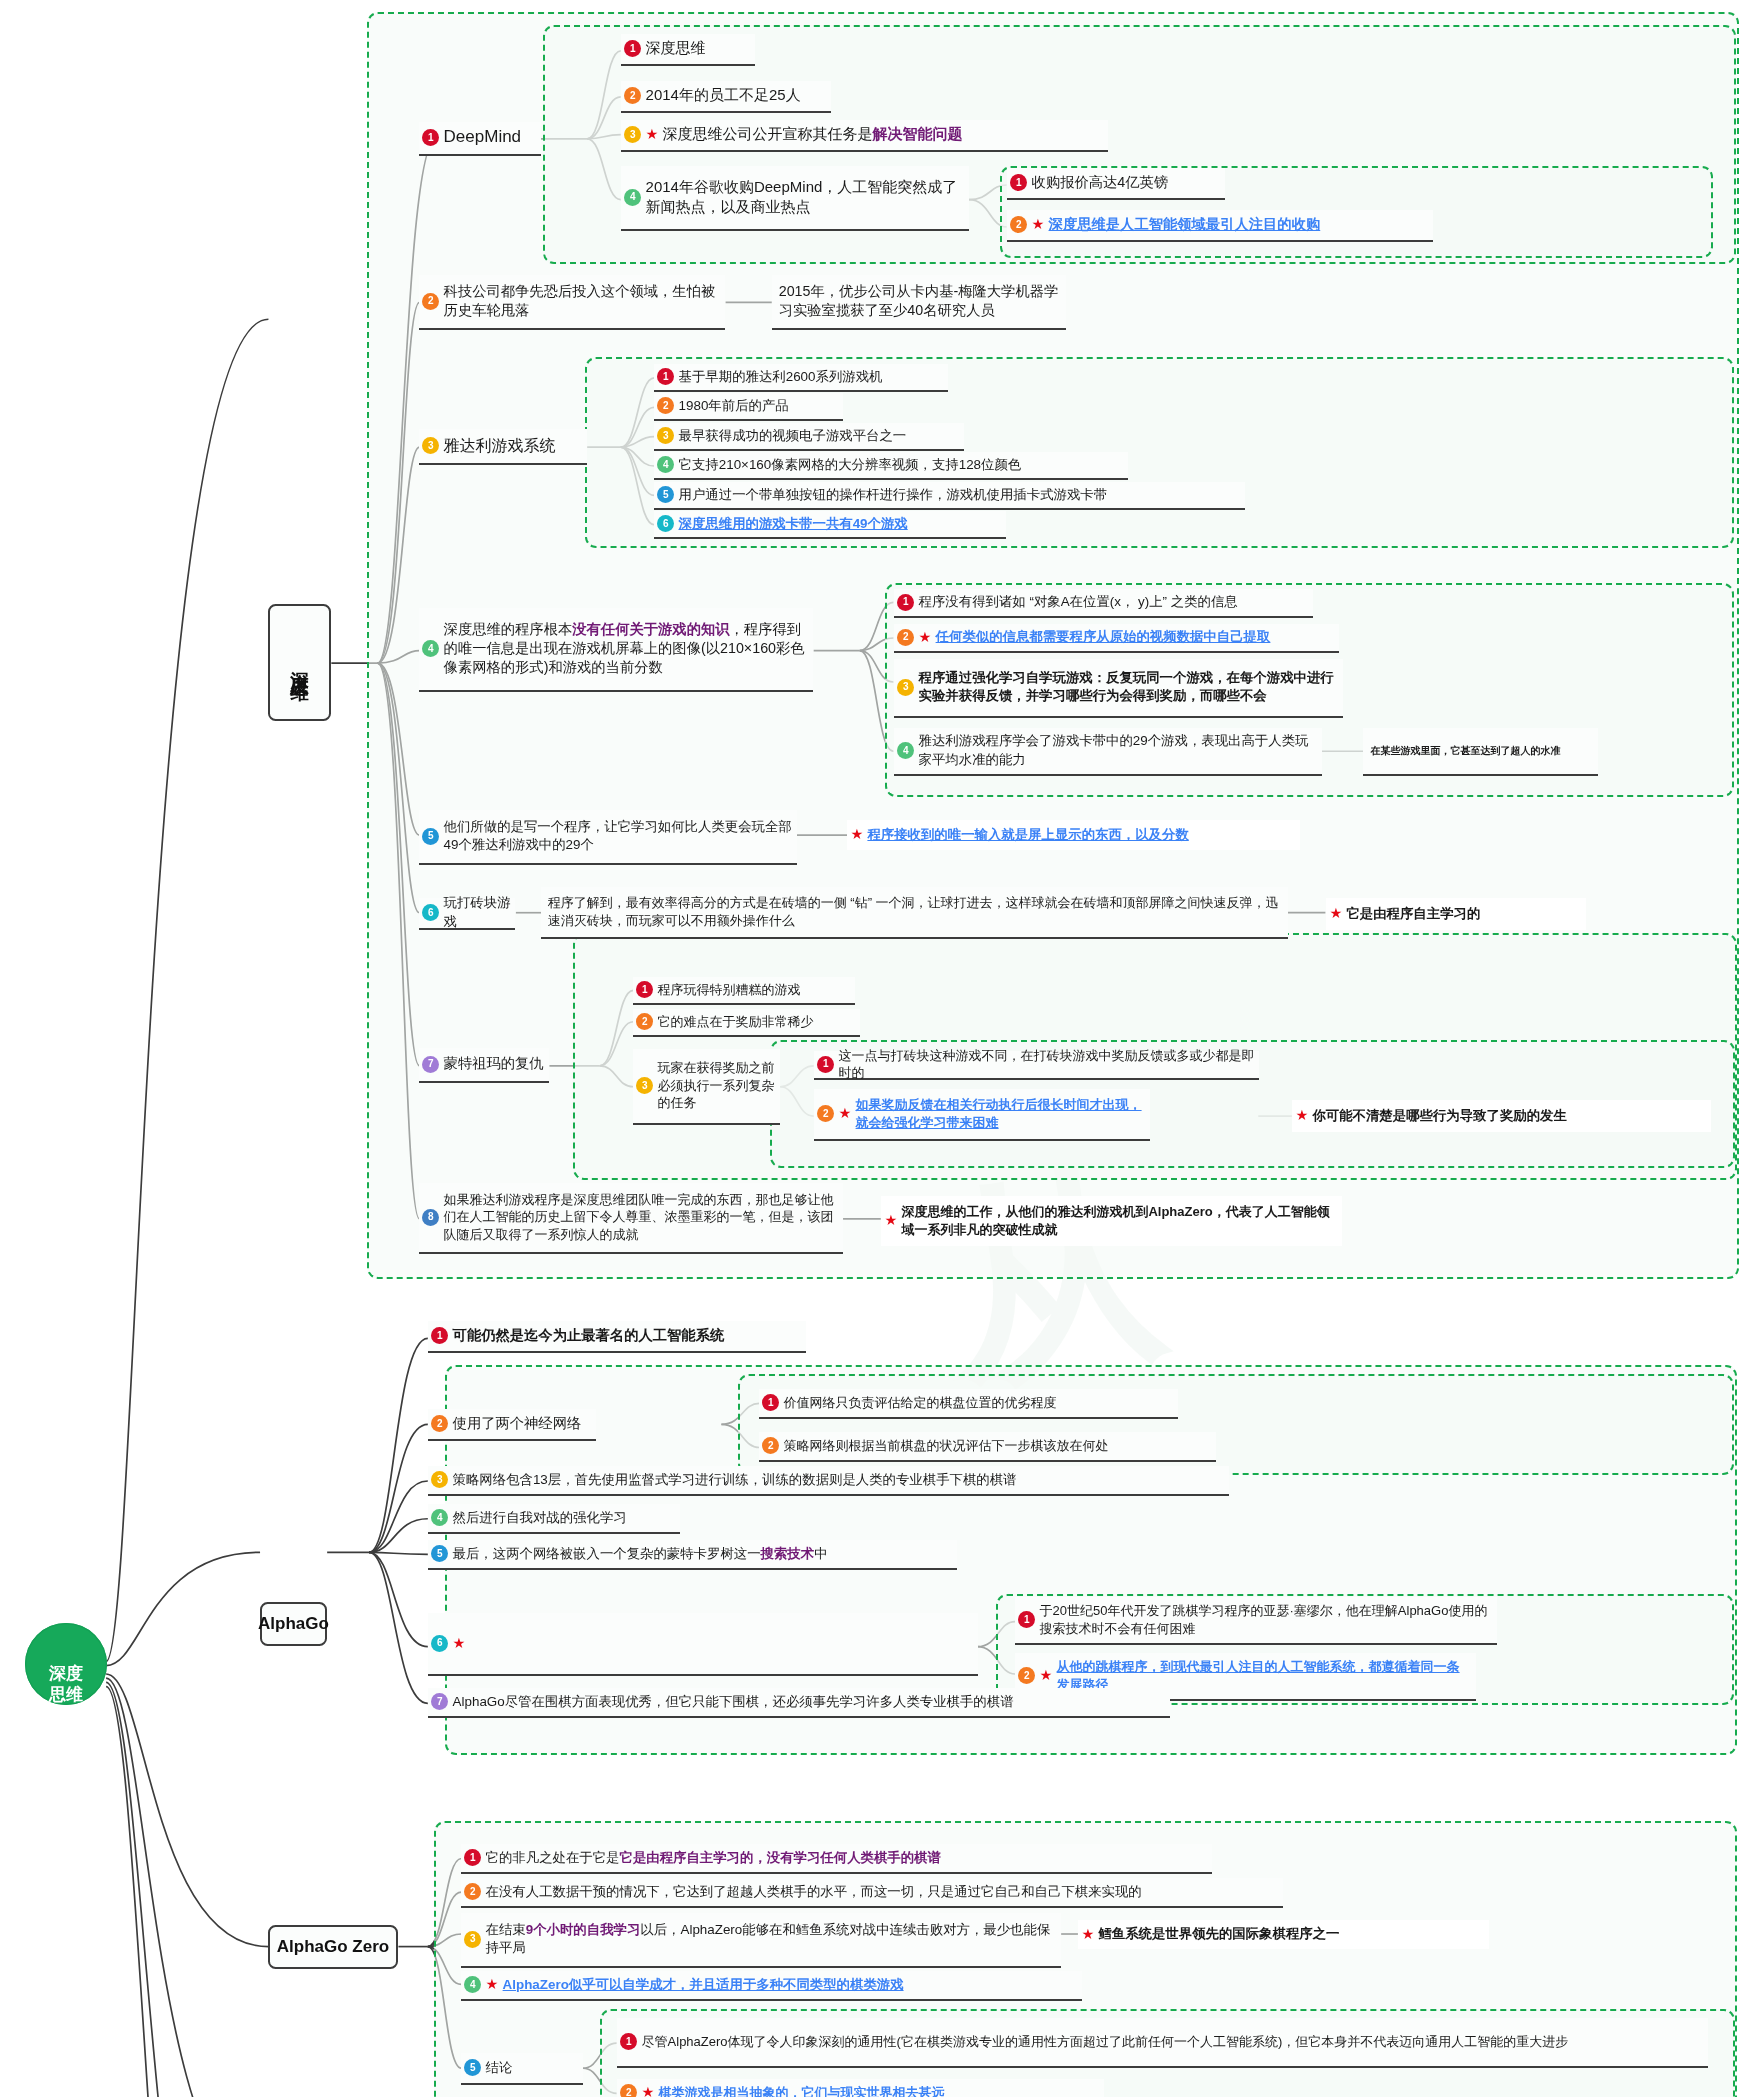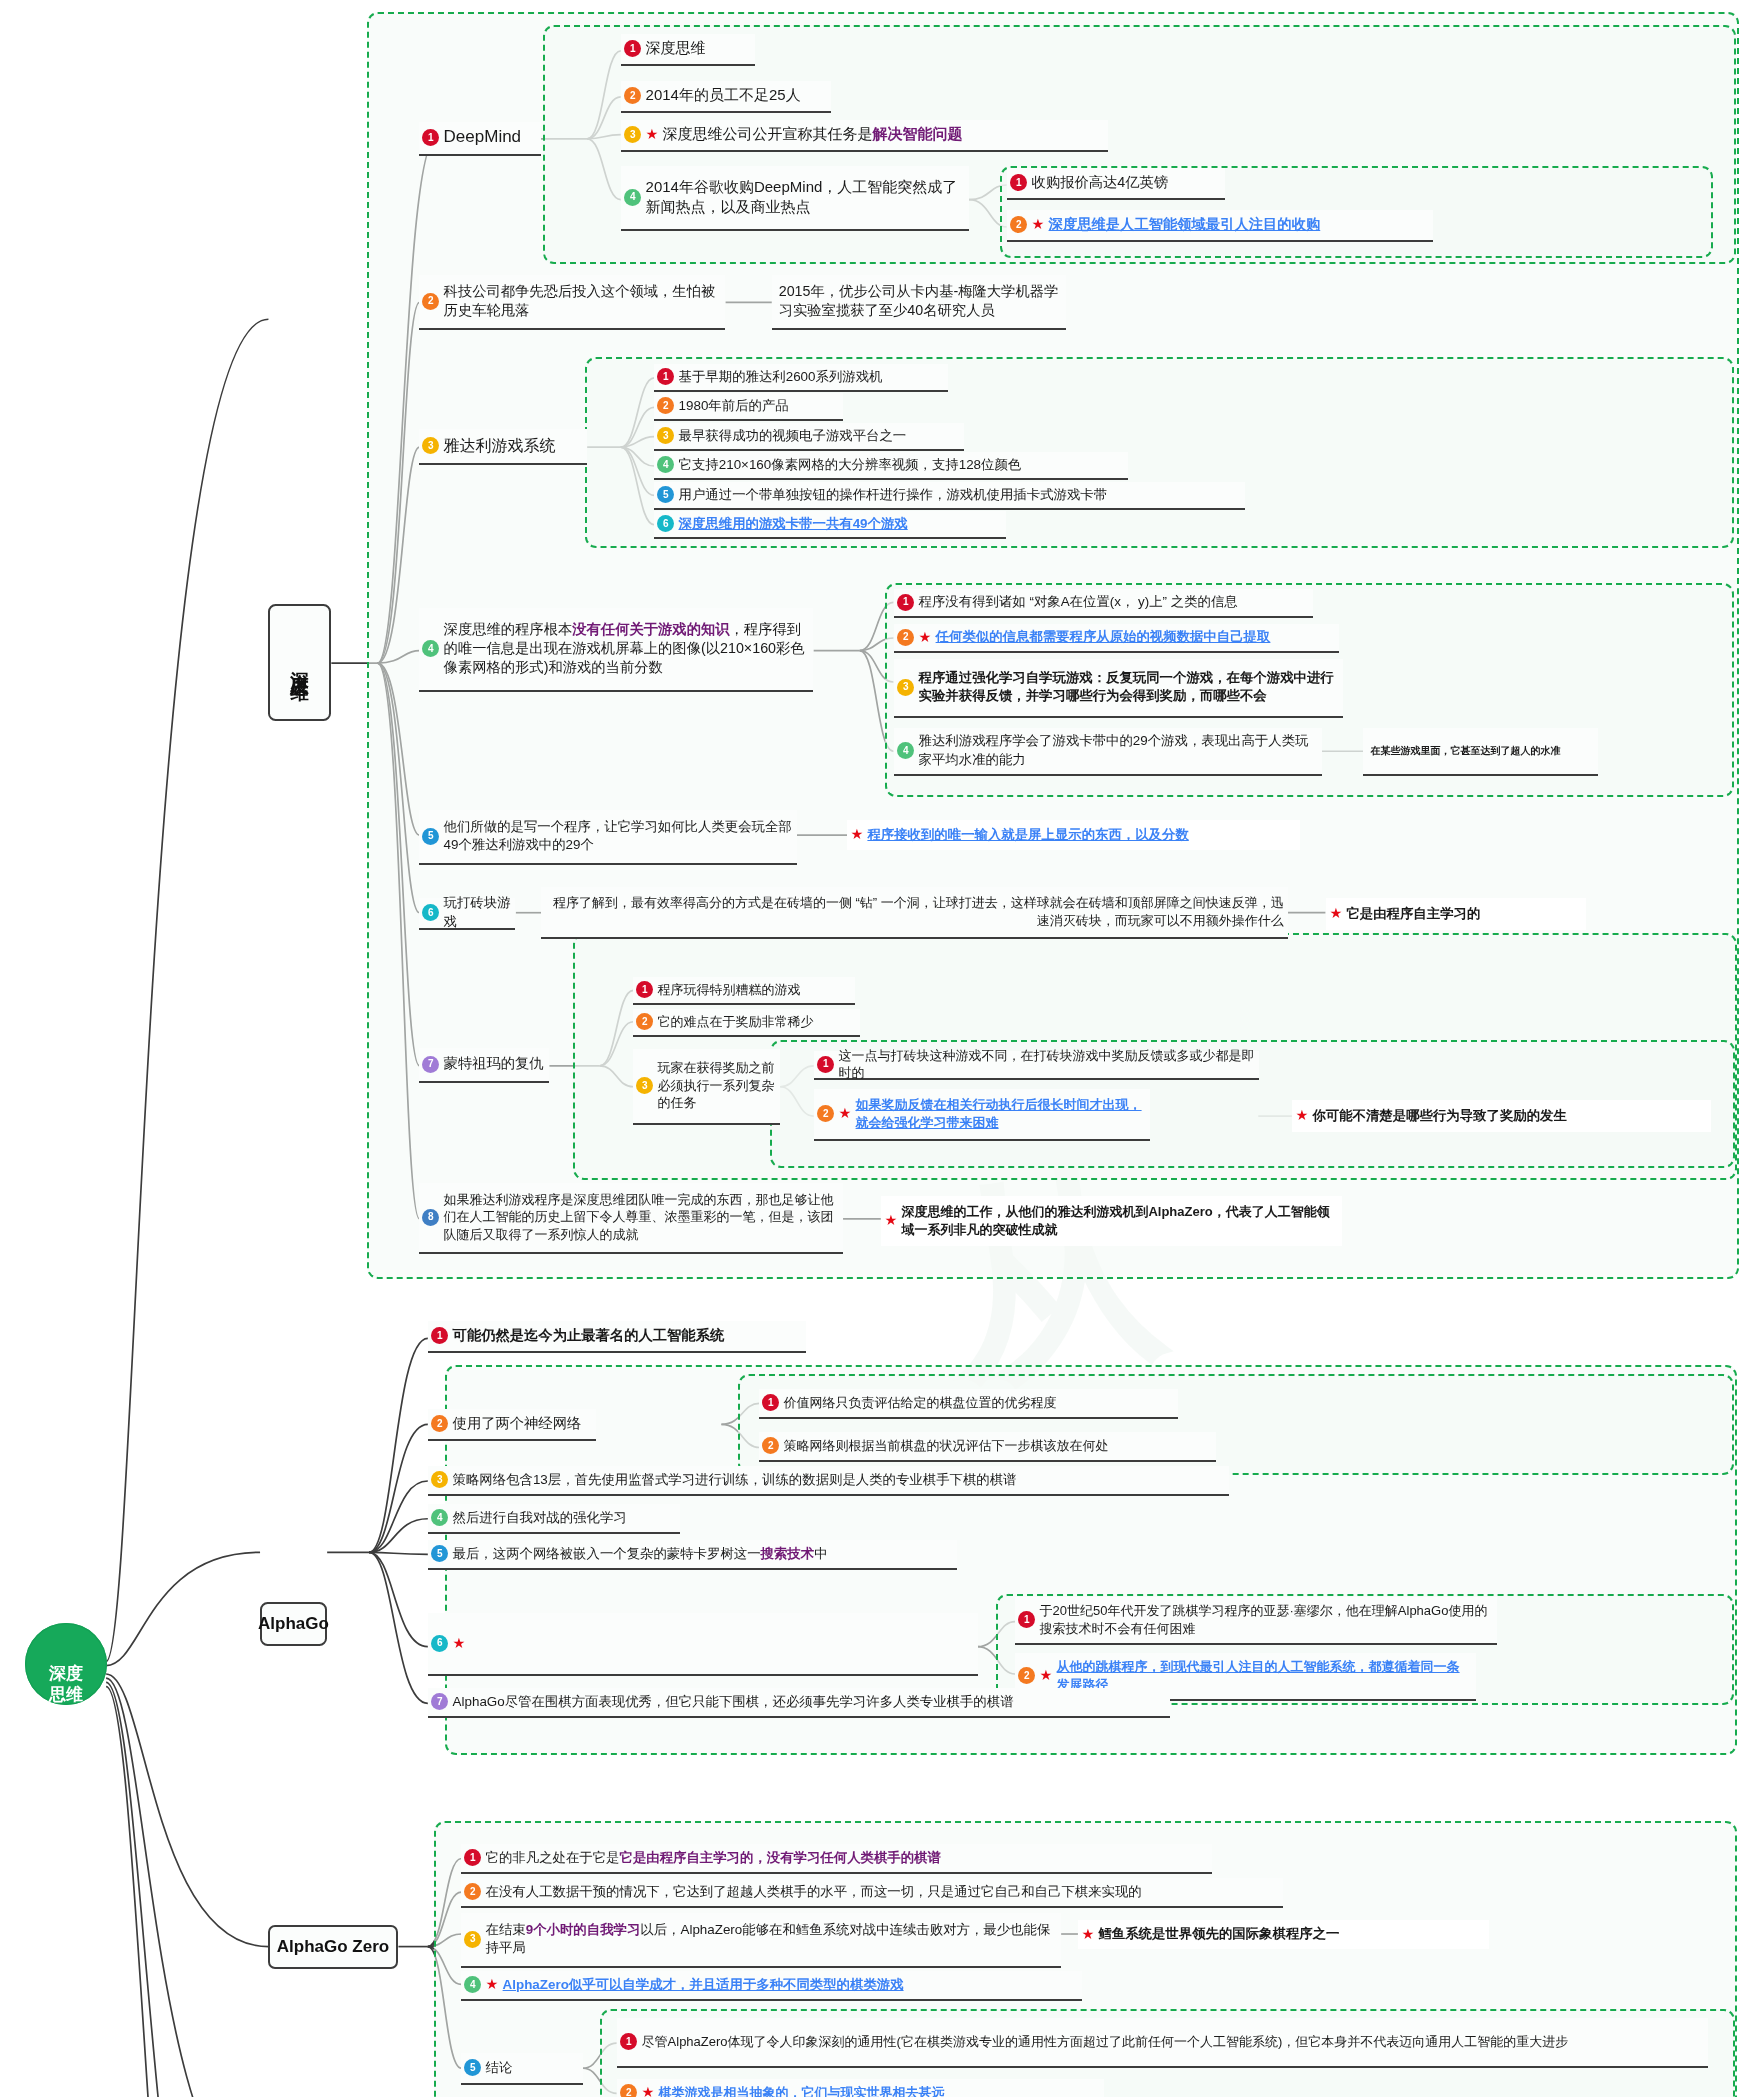--- a/index.html
+++ b/index.html
@@ -218,21 +218,21 @@
   </div>
 
   <div class="topic vert" style="left:268px; top:604px; width:63px; height:117px; font-size:18.5px;">
     <span>深度思维</span>
   </div>
 
   <div class="topic" style="left:260px; top:1602px; width:67px; height:44px; font-size:17px;">
     <span>AlphaGo</span>
   </div>
 
-  <div class="topic" style="left:268px; top:1925px; width:130px; height:44px; font-size:17px;border-radius:7px;">
+  <div class="topic" style="left:268px; top:1925px; width:130px; height:44px; font-size:17px;">
     <span>AlphaGo Zero</span>
   </div>
 
   <div class="node" style="left:419px; top:122px; width:122px; height:34px; font-size:17px;">
     <span class="bul b1">1</span>
     <span class="txt">DeepMind</span>
   </div>
 
   <div class="node" style="left:621px; top:34px; width:134px; min-height:32px; font-size:15px;">
     <span class="bul b1">1</span>
@@ -336,21 +336,21 @@
   </div>
   <div class="node nb" style="left:847px; top:820px; width:453px; height:30px; font-size:13.4px; background:#fff;">
     <span class="star">★</span>
     <span class="txt redall">程序接收到的唯一输入就是屏上显示的东西，以及分数</span>
   </div>
 
   <div class="node" style="left:419px; top:898px; width:96px; height:32px; font-size:13.4px;">
     <span class="bul b6">6</span>
     <span class="txt">玩打砖块游戏</span>
   </div>
-  <div class="node" style="left:541px; top:887px; width:747px; min-height:52px; font-size:13px; padding-left:6.7px;text-align:right;">
+  <div class="node" style="left:541px; top:887px; width:747px; min-height:52px; font-size:13px; padding-left:6.7px;">
     <span class="txt">程序了解到，最有效率得高分的方式是在砖墙的一侧 “钻” 一个洞，让球打进去，这样球就会在砖墙和顶部屏障之间快速反弹，迅速消灭砖块，而玩家可以不用额外操作什么</span>
   </div>
   <div class="node nb" style="left:1326px; top:898px; width:260px; height:32px; font-size:13.4px; background:#fff;">
     <span class="star">★</span>
     <span class="txt" style="font-weight:bold;">它是由程序自主学习的</span>
   </div>
 
   <div class="node" style="left:419px; top:1048px; width:130px; height:35px; font-size:14.3px;">
     <span class="bul b7">7</span>
     <span class="txt">蒙特祖玛的复仇</span>

